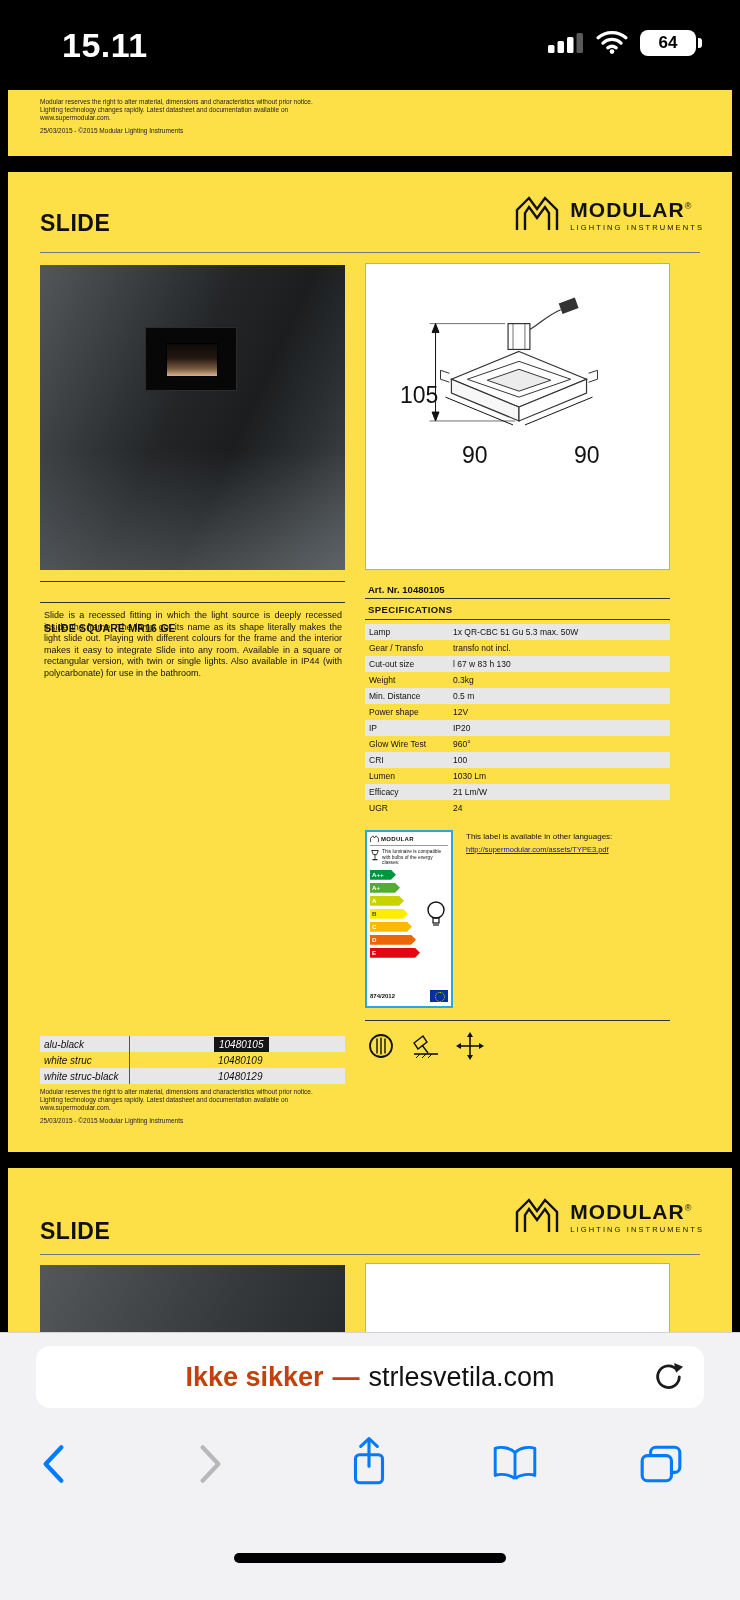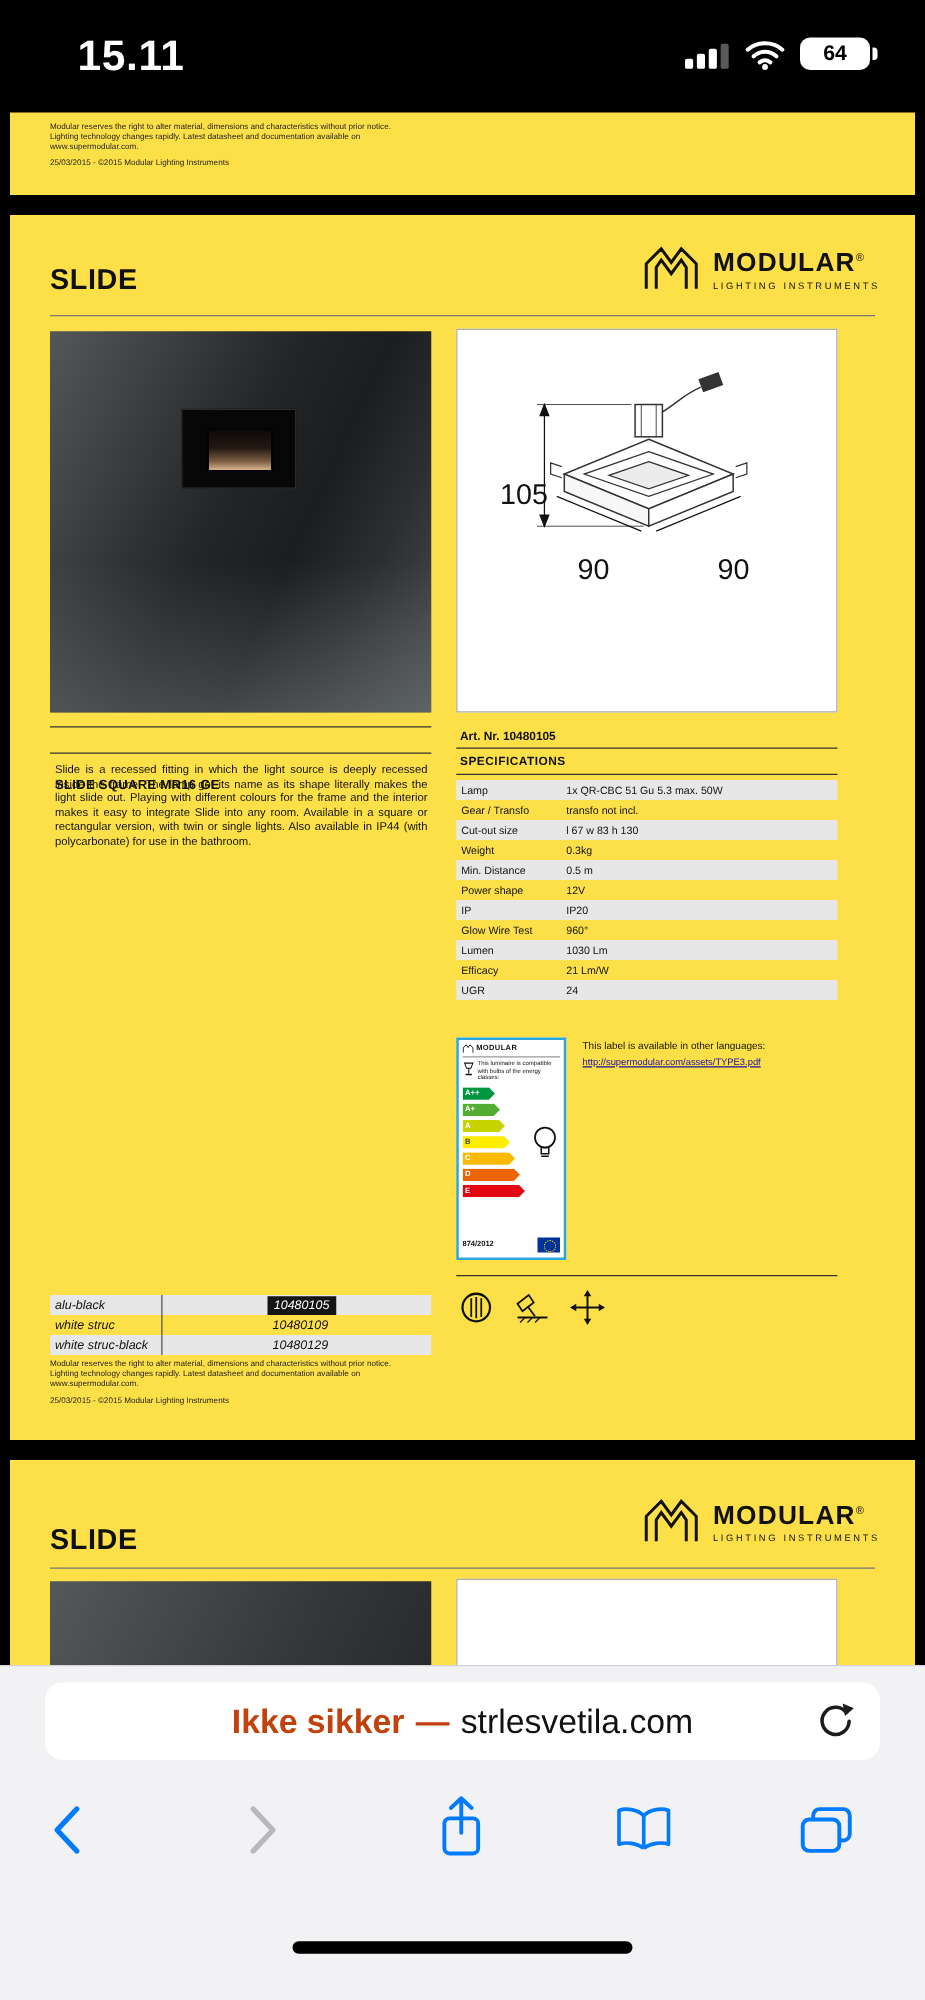--- a/index.html
+++ b/index.html
@@ -4,21 +4,21 @@
 <style>
   * { margin:0; padding:0; box-sizing:border-box; }
   html,body { background:#222; }
   #screen{
     position:relative; width:740px; height:1600px; background:#000;
     font-family:"Liberation Sans", sans-serif; overflow:hidden; margin:0 auto;
   }
   
   .status-bar{position:absolute;top:0;left:0;right:0;height:90px;background:#000;color:#fff;}
   .clock{position:absolute;left:62px;top:26px;font-size:34px;font-weight:700;letter-spacing:.5px;text-align:right;}
-  .status-icons{position:absolute;right:44px;top:30px;display:flex;align-items:flex-end;gap:12px;}
+  .status-icons{position:absolute;right:44px;top:30px;display:flex;align-items:flex-start;gap:12px;}
   .battery{position:relative;width:56px;height:26px;background:#fff;border-radius:8px;display:flex;align-items:center;justify-content:center;}
   .battery:after{content:"";position:absolute;right:-6px;top:8px;width:4px;height:10px;background:#fff;border-radius:0 3px 3px 0;}
   .battery span{font-size:17px;font-weight:700;color:#000;}
   
   .page{position:absolute;left:8px;width:724px;background:#fde047;color:#111;}
   .page-top{top:90px;height:66px;}
   .page-main{top:172px;height:980px;}
   .page-next{top:1168px;height:430px;}
   .pdf-footer{position:absolute;left:32px;font-size:6.5px;line-height:8px;color:#222;width:330px;}
   .pdf-footer .notice{white-space:pre-line;}
@@ -243,20 +243,24 @@
           </div>
         <div class="spec-row">
             <span class="spec-label">IP</span>
             <span class="spec-value">IP20</span>
           </div>
         <div class="spec-row">
             <span class="spec-label">Glow Wire Test</span>
             <span class="spec-value">960°</span>
           </div>
         <div class="spec-row">
+            <span class="spec-label">CRI</span>
+            <span class="spec-value">100</span>
+          </div>
+        <div class="spec-row">
             <span class="spec-label">Lumen</span>
             <span class="spec-value">1030 Lm</span>
           </div>
         <div class="spec-row">
             <span class="spec-label">Efficacy</span>
             <span class="spec-value">21 Lm/W</span>
           </div>
         <div class="spec-row">
             <span class="spec-label">UGR</span>
             <span class="spec-value">24</span>

